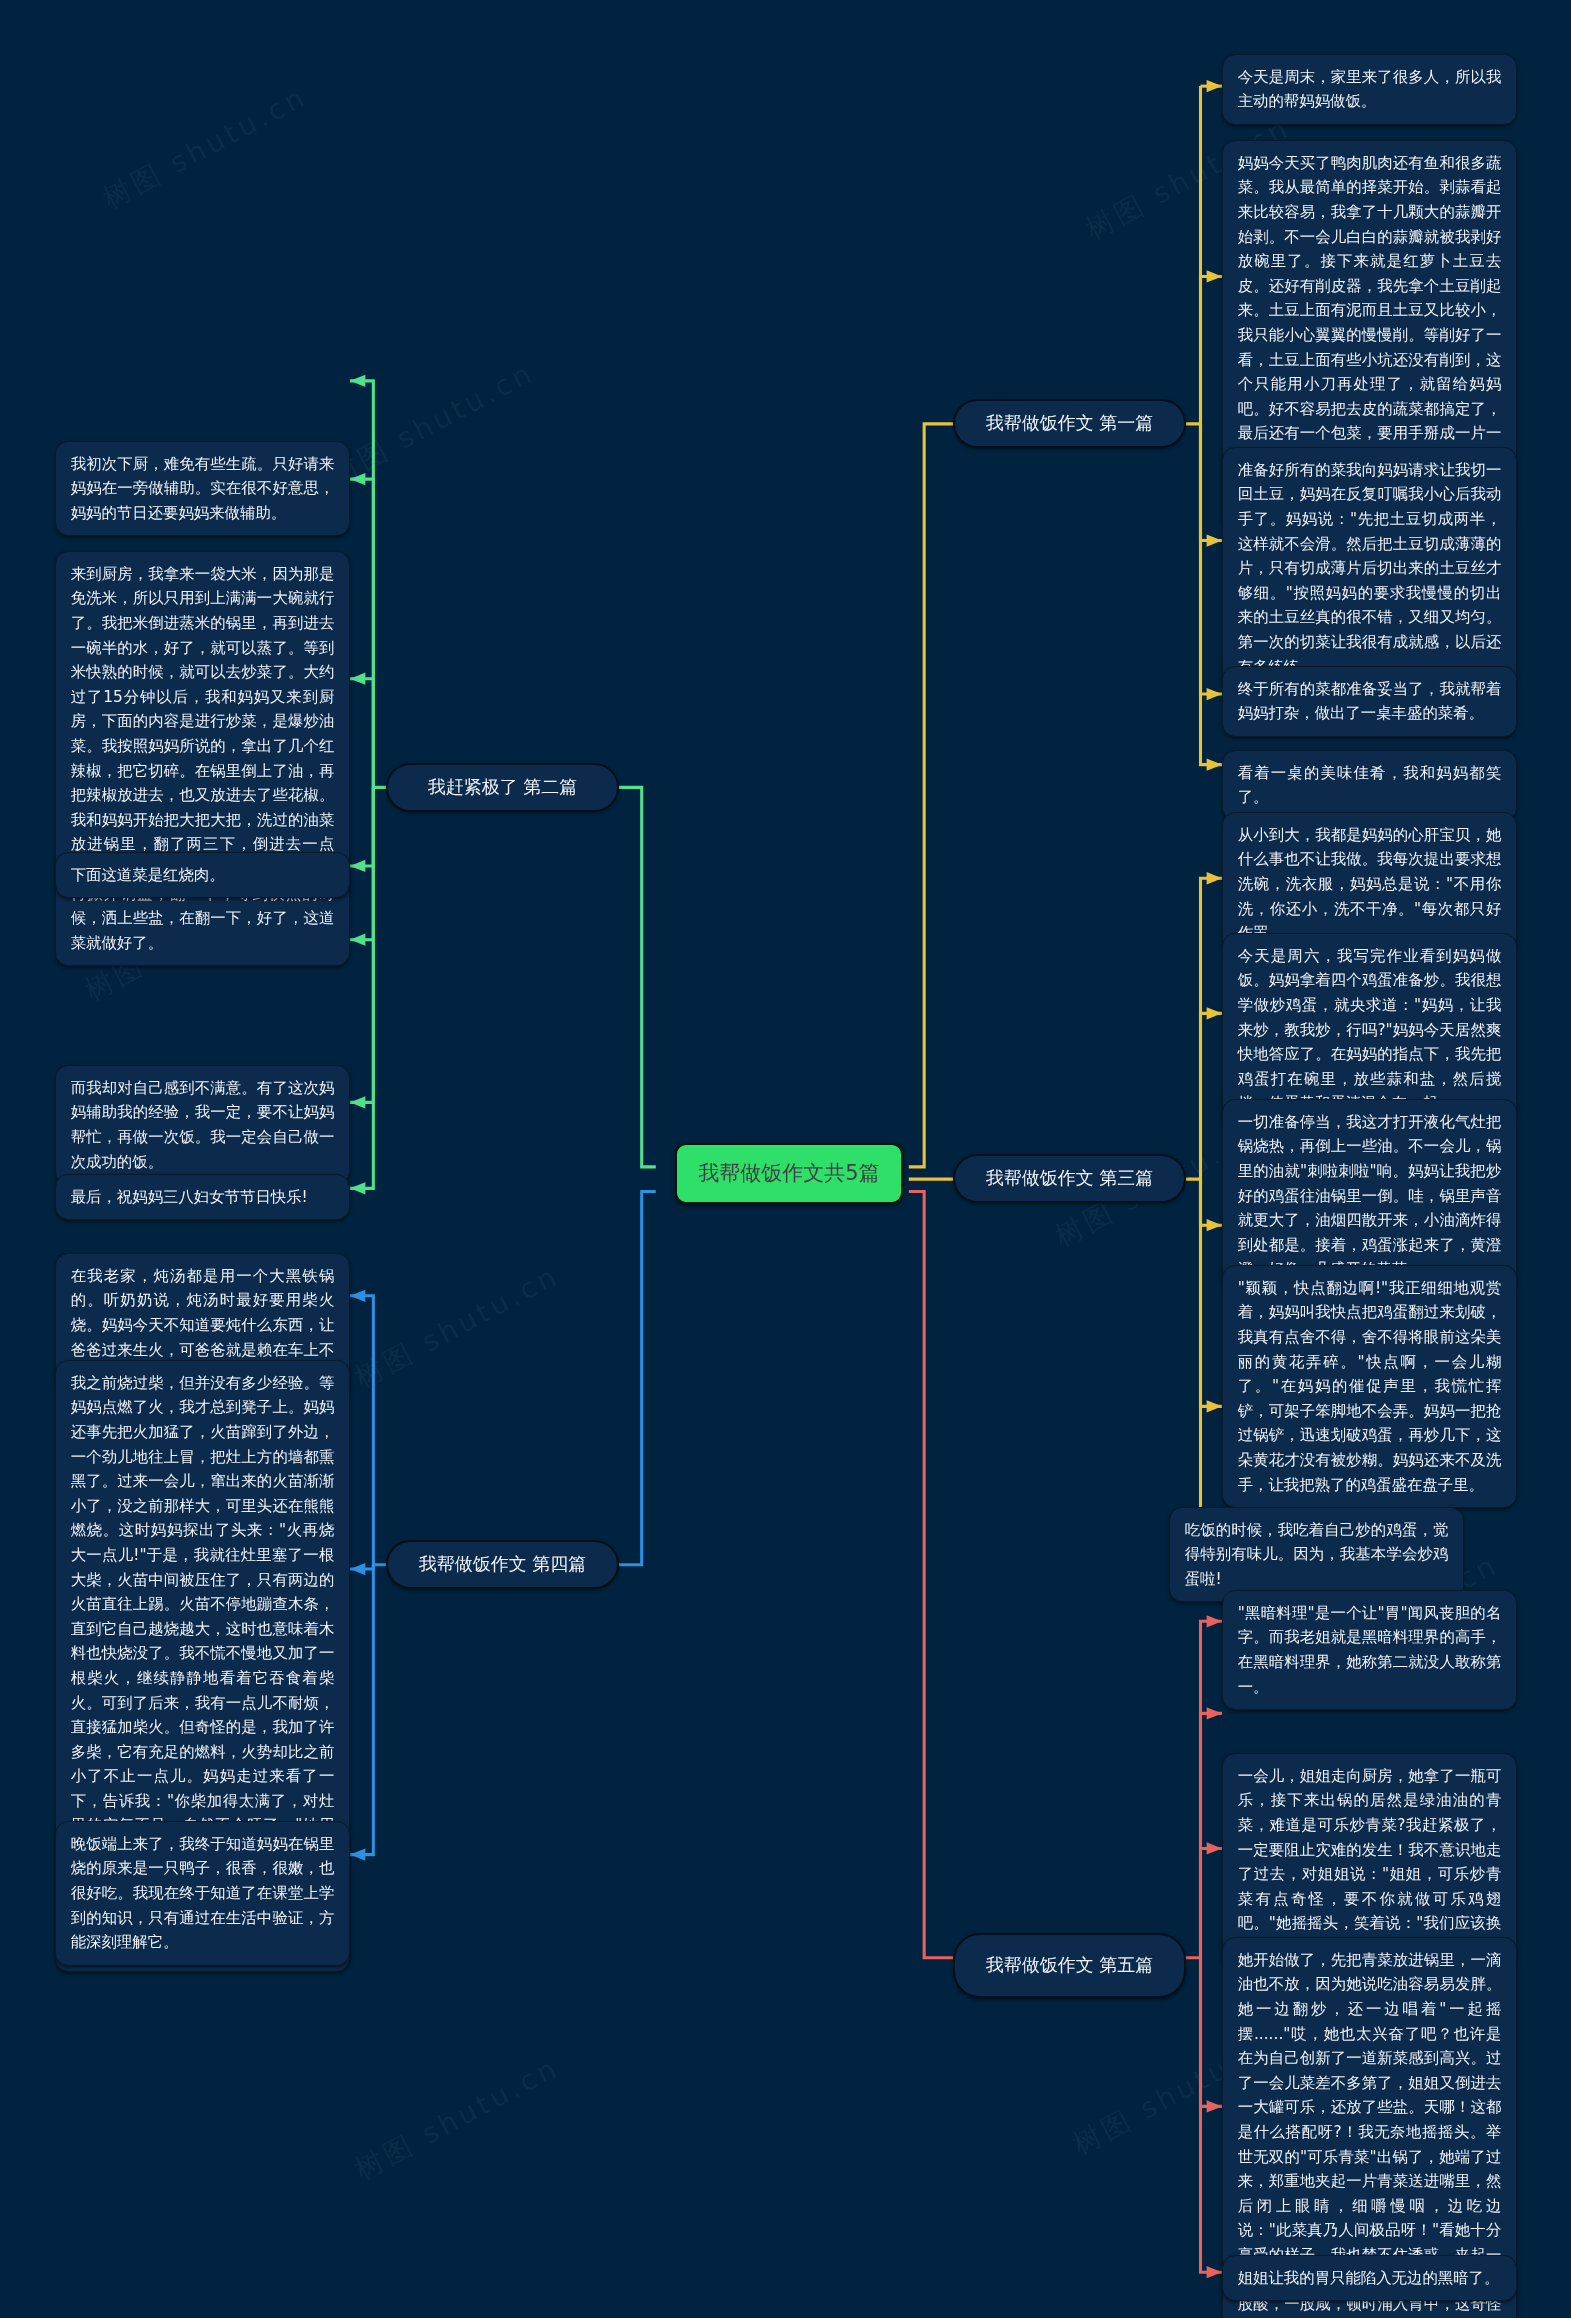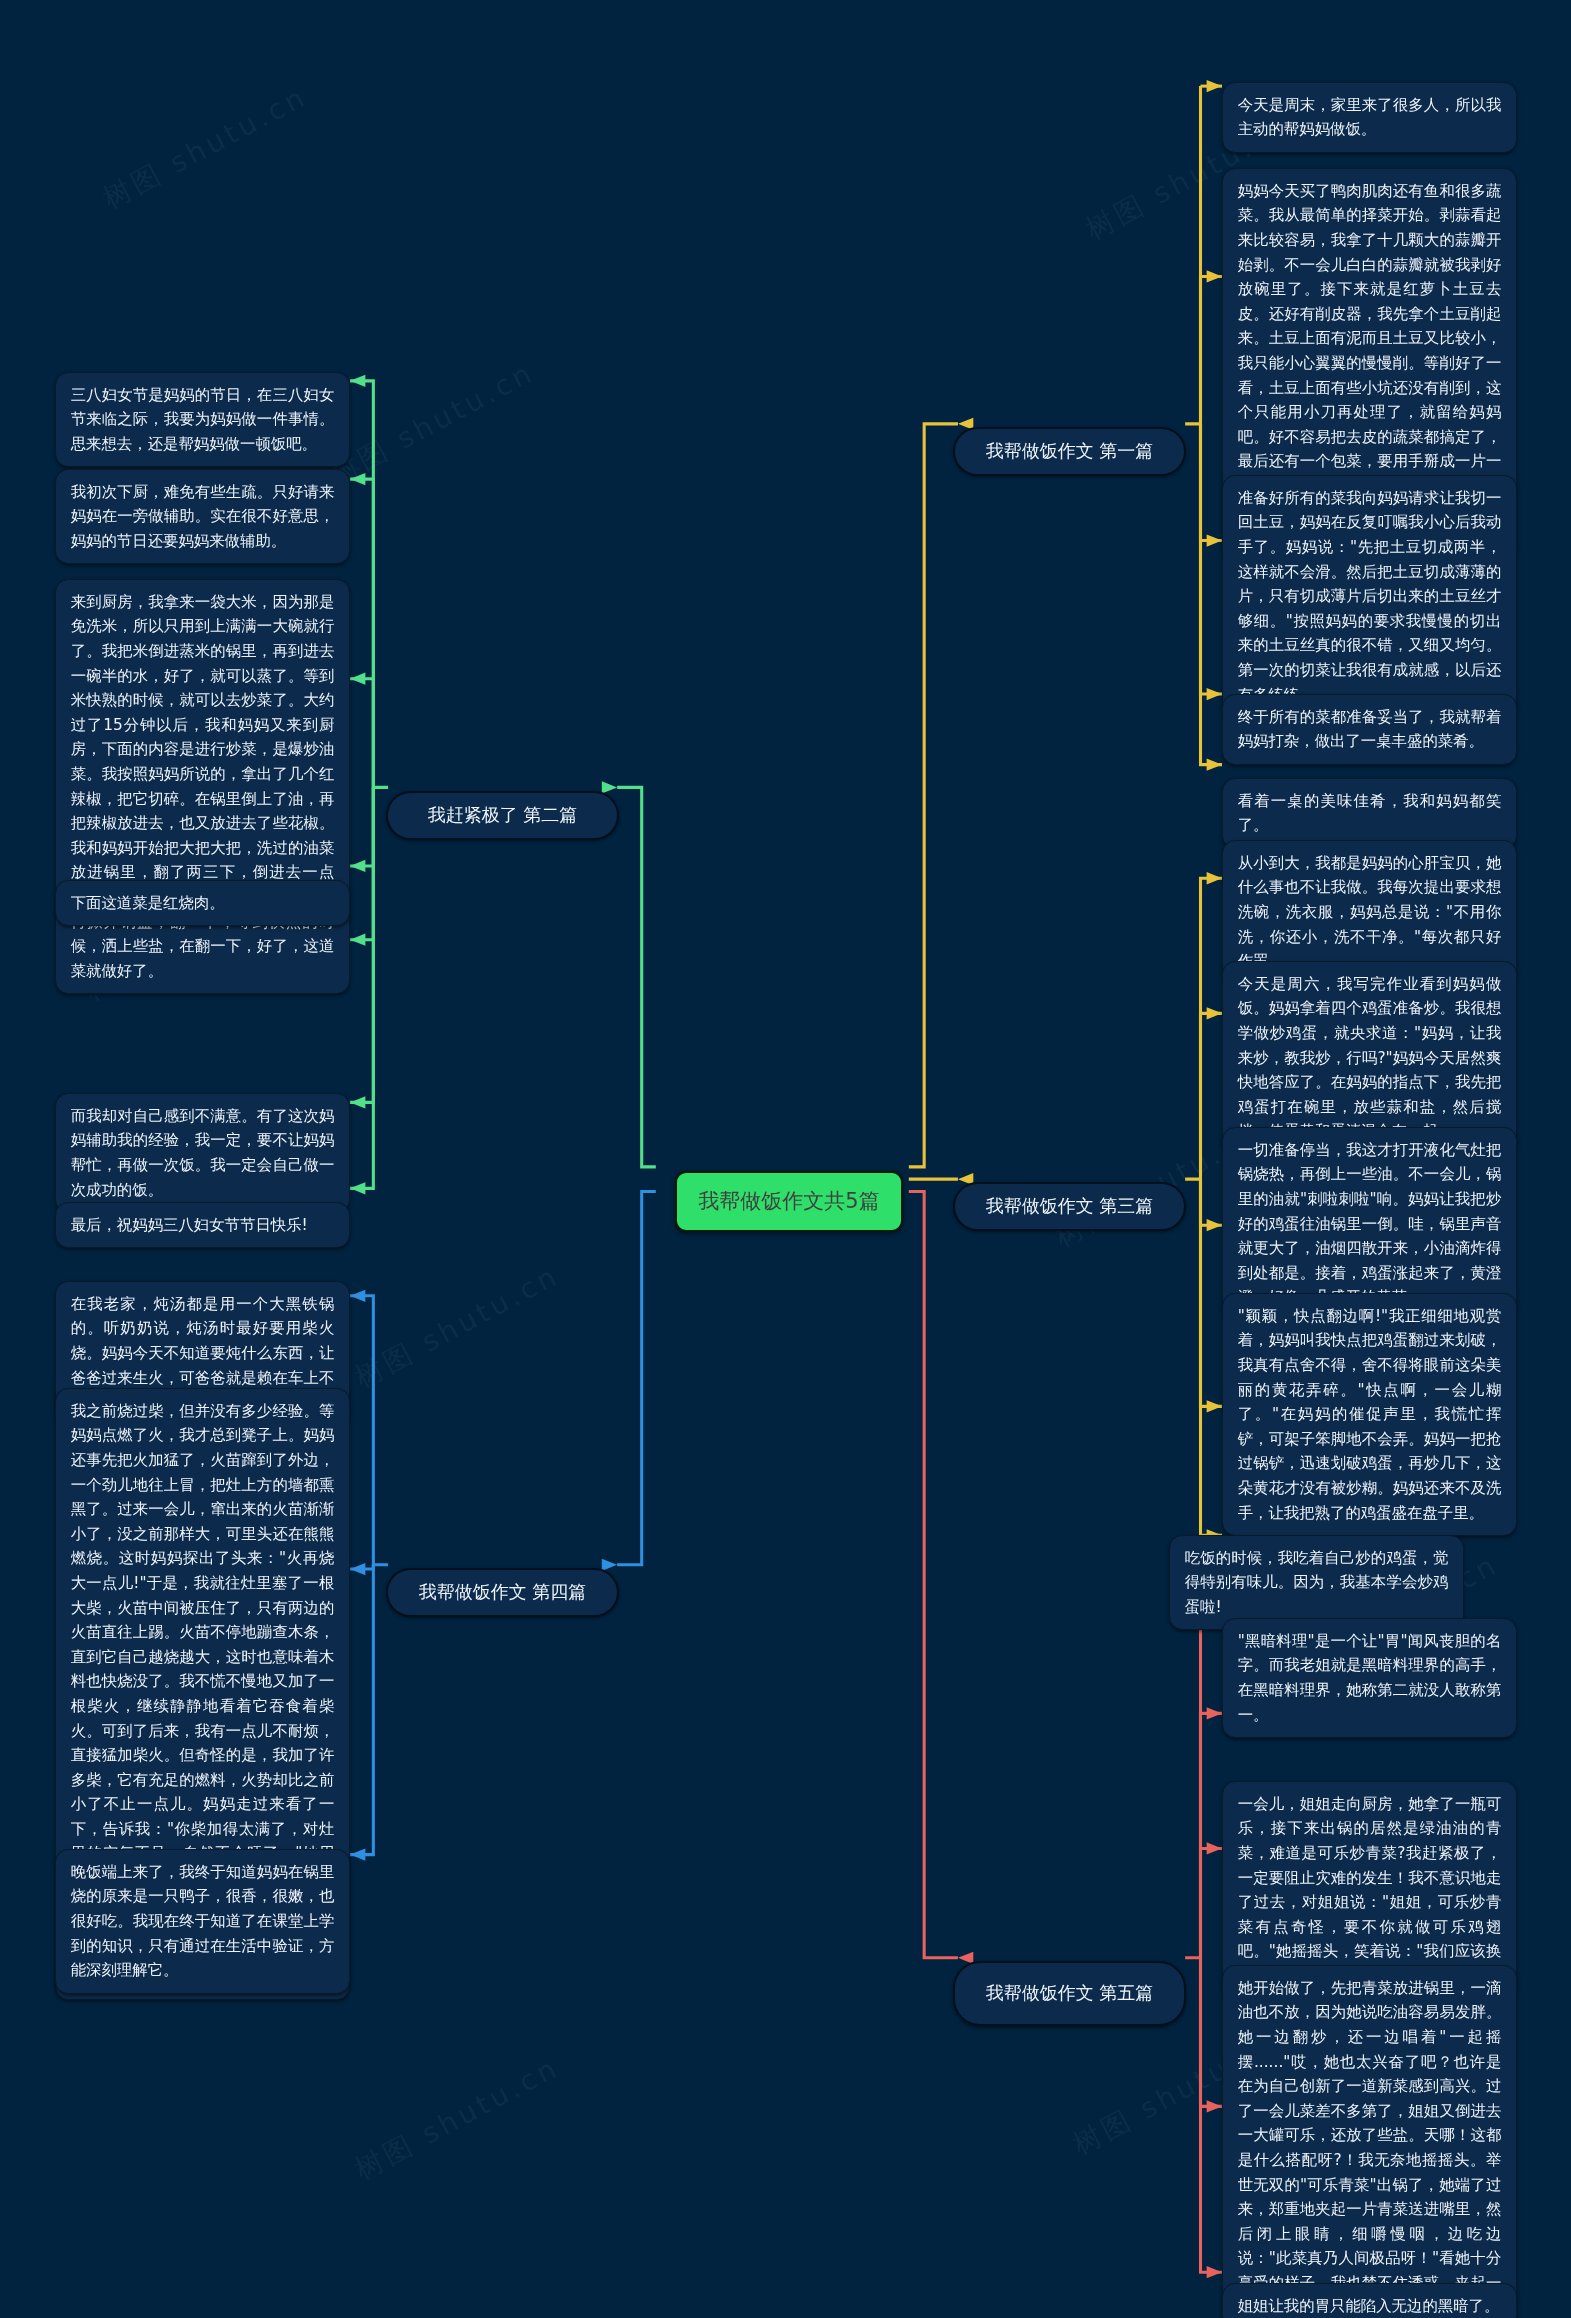--- a/index.html
+++ b/index.html
@@ -16,21 +16,21 @@
 
   
   #links{position:absolute;left:0;top:0;width:1572px;height:2319px;
          pointer-events:none;}
 
   
   .node{position:absolute;box-sizing:border-box;
         background:#0c2b4c;border:1.8px solid #071a2c;border-radius:13.5px;
         color:#eef4fa;font-size:15.4px;line-height:24.6px;
         padding:9.8px 14.7px;text-align:justify;
-        box-shadow:0 1.2px 3.1px rgba(0,0,0,.45);margin-top:28px;}
+        box-shadow:0 1.2px 3.1px rgba(0,0,0,.45);}
   .node.leafL{text-align:justify;}
   .node.branch{background:#0c2b4c;border-radius:27px;border:2.5px solid #020f1c;
         display:flex;align-items:center;justify-content:center;
         font-size:18px;line-height:24.6px;padding:8.6px 18.4px;text-align:center;}
   .node.one-line{line-height:24.6px;}
   .node.root{background:#2ee06a;color:#404040;border:2.5px solid #061a0b;
         border-radius:11px;font-size:21px;font-weight:400;
         display:flex;align-items:center;justify-content:center;
         text-align:center;padding:11px 16px;
         box-shadow:0 1.8px 4.3px rgba(0,0,0,.5);}
@@ -149,21 +149,20 @@
   <div class="node" style="left:1222px;top:933px;width:295px;">今天是周六，我写完作业看到妈妈做饭。妈妈拿着四个鸡蛋准备炒。我很想学做炒鸡蛋，就央求道："妈妈，让我来炒，教我炒，行吗?"妈妈今天居然爽快地答应了。在妈妈的指点下，我先把鸡蛋打在碗里，放些蒜和盐，然后搅拌，使蛋黄和蛋清混合在一起。</div>
   <div class="node" style="left:1222px;top:1099px;width:295px;">一切准备停当，我这才打开液化气灶把锅烧热，再倒上一些油。不一会儿，锅里的油就"刺啦刺啦"响。妈妈让我把炒好的鸡蛋往油锅里一倒。哇，锅里声音就更大了，油烟四散开来，小油滴炸得到处都是。接着，鸡蛋涨起来了，黄澄澄，好像一朵盛开的黄花。</div>
   <div class="node" style="left:1222px;top:1265px;width:295px;">"颖颖，快点翻边啊!"我正细细地观赏着，妈妈叫我快点把鸡蛋翻过来划破，我真有点舍不得，舍不得将眼前这朵美丽的黄花弄碎。"快点啊，一会儿糊了。"在妈妈的催促声里，我慌忙挥铲，可架子笨脚地不会弄。妈妈一把抢过锅铲，迅速划破鸡蛋，再炒几下，这朵黄花才没有被炒糊。妈妈还来不及洗手，让我把熟了的鸡蛋盛在盘子里。</div>
   <div class="node" style="left:1169px;top:1507px;width:295px;">吃饭的时候，我吃着自己炒的鸡蛋，觉得特别有味儿。因为，我基本学会炒鸡蛋啦!</div>
 
   <div class="node" style="left:1222px;top:1590px;width:295px;">"黑暗料理"是一个让"胃"闻风丧胆的名字。而我老姐就是黑暗料理界的高手，在黑暗料理界，她称第二就没人敢称第一。</div>
   <div class="node" style="left:1222px;top:1753px;width:295px;">一会儿，姐姐走向厨房，她拿了一瓶可乐，接下来出锅的居然是绿油油的青菜，难道是可乐炒青菜?我赶紧极了，一定要阻止灾难的发生！我不意识地走了过去，对姐姐说："姐姐，可乐炒青菜有点奇怪，要不你就做可乐鸡翅吧。"她摇摇头，笑着说："我们应该换换口味，做菜就要勇于尝试。"</div>
   <div class="node" style="left:1222px;top:1937px;width:295px;">她开始做了，先把青菜放进锅里，一滴油也不放，因为她说吃油容易易发胖。她一边翻炒，还一边唱着"一起摇摆......"哎，她也太兴奋了吧？也许是在为自己创新了一道新菜感到高兴。过了一会儿菜差不多第了，姐姐又倒进去一大罐可乐，还放了些盐。天哪！这都是什么搭配呀?！我无奈地摇摇头。举世无双的"可乐青菜"出锅了，她端了过来，郑重地夹起一片青菜送进嘴里，然后闭上眼睛，细嚼慢咽，边吃边说："此菜真乃人间极品呀！"看她十分享受的样子，我也禁不住诱惑，夹起一片放进嘴里。哇！这也太难吃了吧？一股酸，一股咸，顿时涌入胃中，这奇怪的味道袭击着我的胃，还真是"回味无穷"。姐姐看着我痛苦的样子，一脸坏笑。</div>
   <div class="node" style="left:1222px;top:2255px;width:295px;">姐姐让我的胃只能陷入无边的黑暗了。</div>
 
-  <div class="node leafL" style="left:55px;top:344px;width:295px;">三八妇女节是妈妈的节日，在三八妇女节来临之际，我要为妈妈做一件事情。思来想去，还是帮妈妈做一顿饭吧。</div>
   <div class="node leafL" style="left:55px;top:441px;width:295px;">我初次下厨，难免有些生疏。只好请来妈妈在一旁做辅助。实在很不好意思，妈妈的节日还要妈妈来做辅助。</div>
   <div class="node leafL" style="left:55px;top:551px;width:295px;">来到厨房，我拿来一袋大米，因为那是免洗米，所以只用到上满满一大碗就行了。我把米倒进蒸米的锅里，再到进去一碗半的水，好了，就可以蒸了。等到米快熟的时候，就可以去炒菜了。大约过了15分钟以后，我和妈妈又来到厨房，下面的内容是进行炒菜，是爆炒油菜。我按照妈妈所说的，拿出了几个红辣椒，把它切碎。在锅里倒上了油，再把辣椒放进去，也又放进去了些花椒。我和妈妈开始把大把大把，洗过的油菜放进锅里，翻了两三下，倒进去一点水，然后盖住锅盖，闷上一会儿。然后再掀开锅盖，翻一下，等到快熟的时候，洒上些盐，在翻一下，好了，这道菜就做好了。</div>
   <div class="node leafL one-line" style="left:55px;top:852px;width:295px;">下面这道菜是红烧肉。</div>
   <div class="node leafL" style="left:55px;top:1065px;width:295px;">而我却对自己感到不满意。有了这次妈妈辅助我的经验，我一定，要不让妈妈帮忙，再做一次饭。我一定会自己做一次成功的饭。</div>
   <div class="node leafL one-line" style="left:55px;top:1174px;width:295px;">最后，祝妈妈三八妇女节节日快乐!</div>
 
   <div class="node leafL" style="left:55px;top:1253px;width:295px;">在我老家，炖汤都是用一个大黑铁锅的。听奶奶说，炖汤时最好要用柴火烧。妈妈今天不知道要炖什么东西，让爸爸过来生火，可爸爸就是赖在车上不下来，于是妈妈便叫我来帮忙。</div>
   <div class="node leafL" style="left:55px;top:1360px;width:295px;">我之前烧过柴，但并没有多少经验。等妈妈点燃了火，我才总到凳子上。妈妈还事先把火加猛了，火苗蹿到了外边，一个劲儿地往上冒，把灶上方的墙都熏黑了。过来一会儿，窜出来的火苗渐渐小了，没之前那样大，可里头还在熊熊燃烧。这时妈妈探出了头来："火再烧大一点儿!"于是，我就往灶里塞了一根大柴，火苗中间被压住了，只有两边的火苗直往上踢。火苗不停地蹦查木条，直到它自己越烧越大，这时也意味着木料也快烧没了。我不慌不慢地又加了一根柴火，继续静静地看着它吞食着柴火。可到了后来，我有一点儿不耐烦，直接猛加柴火。但奇怪的是，我加了许多柴，它有充足的燃料，火势却比之前小了不止一点儿。妈妈走过来看了一下，告诉我："你柴加得太满了，对灶里的空气不足，自然不会旺了。"她用竹竿捅了一会儿，火才大了起来。我往里一瞧，本来堆成一堆的柴已经四散开来。空气足了，火也烧得旺了。我记住了，等柴烧得差不多的时候再加一根进去。</div>
   <div class="node leafL" style="left:55px;top:1821px;width:295px;">晚饭端上来了，我终于知道妈妈在锅里烧的原来是一只鸭子，很香，很嫩，也很好吃。我现在终于知道了在课堂上学到的知识，只有通过在生活中验证，方能深刻理解它。</div>
 

